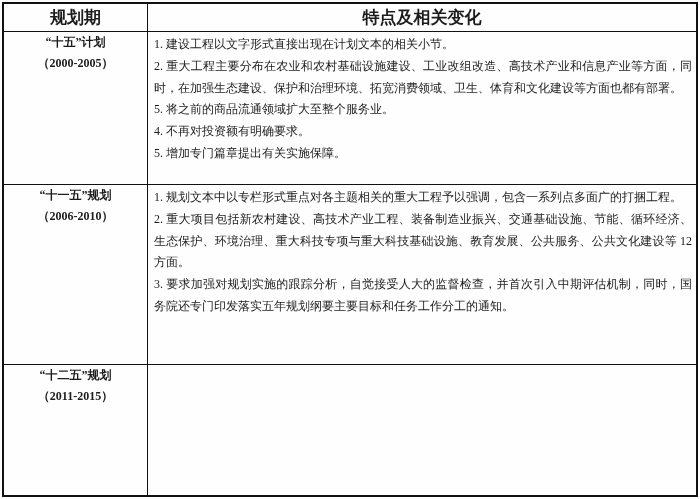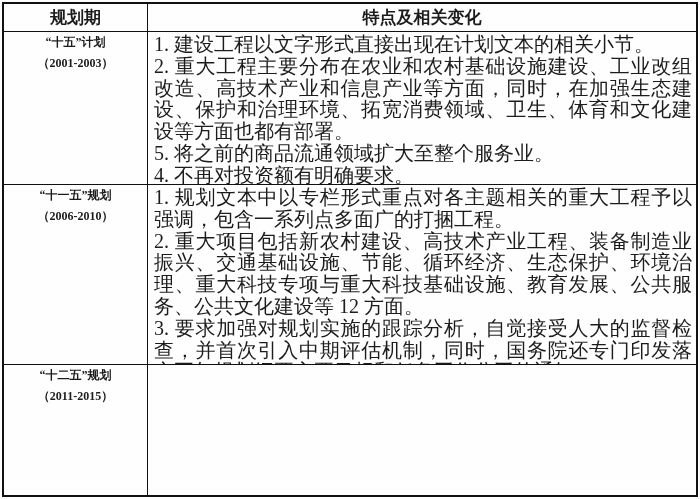--- a/index.html
+++ b/index.html
@@ -46,21 +46,21 @@
     flex-direction: column;
     align-items: center;
     text-align: center;
     font-weight: bold;
     font-size: 12px;
     line-height: 21px;
   }
   .cell.features {
     flex: 1 1 auto;
     padding: 2px 4px 2px 6px;
-    font-size: 20px;
+    font-size: 12px;
     line-height: 21.8px;
     text-align: justify;
     text-align-last: left;
   }
   .row.header .cell {
     display: flex;
     align-items: center;
     justify-content: center;
     font-weight: bold;
     font-size: 17px;
@@ -78,27 +78,28 @@
   <div class="table">
 
     <div class="row header">
       <div class="cell period">规划期</div>
       <div class="cell features">特点及相关变化</div>
     </div>
 
     <div class="row r1">
       <div class="cell period">
         <div>“十五”计划</div>
-        <div>（2001-2003）</div>
+        <div>（2000-2005）</div>
       </div>
       <div class="cell features">
         <div class="feature-item">1. 建设工程以文字形式直接出现在计划文本的相关小节。</div>
         <div class="feature-item">2. 重大工程主要分布在农业和农村基础设施建设、工业改组改造、高技术产业和信息产业等方面，同时，在加强生态建设、保护和治理环境、拓宽消费领域、卫生、体育和文化建设等方面也都有部署。</div>
         <div class="feature-item">5. 将之前的商品流通领域扩大至整个服务业。</div>
         <div class="feature-item">4. 不再对投资额有明确要求。</div>
+        <div class="feature-item">5. 增加专门篇章提出有关实施保障。</div>
       </div>
     </div>
 
     <div class="row r2">
       <div class="cell period">
         <div>“十一五”规划</div>
         <div>（2006-2010）</div>
       </div>
       <div class="cell features">
         <div class="feature-item">1. 规划文本中以专栏形式重点对各主题相关的重大工程予以强调，包含一系列点多面广的打捆工程。</div>

